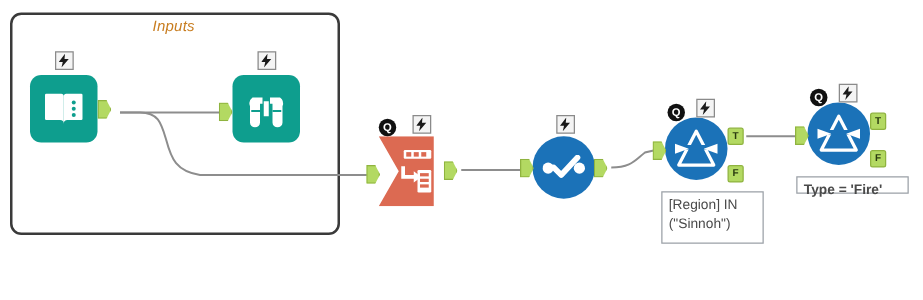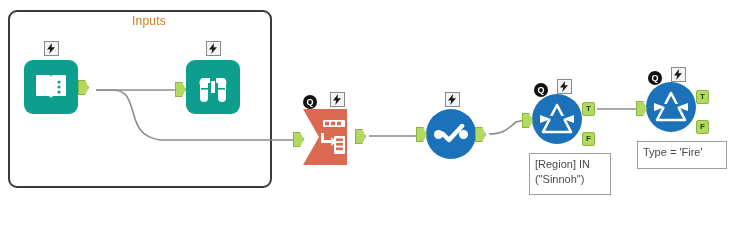--- a/index.html
+++ b/index.html
@@ -130,21 +130,21 @@
     padding: 3px 5px;
     white-space: pre-line;
   }
 </style>
 </head>
 <body>
 
 <div id="canvas">
 
   <div class="tool-container" style="left:8px; top:10px; width:264px; height:178px;"></div>
-  <div class="container-title" style="left:132px; top:14px;">Inputs</div>
+  <div class="container-title" style="left:122px; top:14px;font-style:italic;">Inputs</div>
 
   <svg id="wires" viewBox="0 0 738 206">
 
     <path d="M 96 90 L 122 90 C 134 90 134 90 141 90 L 183 90" stroke="#8d8d8d" stroke-width="1.6" fill="none"></path>
 
     <path d="M 96 90 L 112 90 C 127 90 129 99 133 112 C 137 127 141 137 160 140 L 300 140" stroke="#8d8d8d" stroke-width="1.6" fill="none"></path>
 
     <path d="M 369 136 L 423 136" stroke="#8d8d8d" stroke-width="1.6" fill="none"></path>
 
     <path d="M 489 134 C 505 134 508 128 516 122 L 529 119" stroke="#8d8d8d" stroke-width="1.6" fill="none"></path>
@@ -266,15 +266,15 @@
       </svg>
     </div>
     <div class="anchor in" style="left:-10px; top:19px;"></div>
     <div class="anchor-label" style="left:50px; top:8px;">T</div>
     <div class="anchor-label" style="left:50px; top:38px;">F</div>
   </div>
 
   <div class="annotation" style="left:529px; top:153px; width:82px; height:42px;">[Region] IN
 ("Sinnoh")</div>
 
-  <div class="annotation" style="left:637px; top:141px; width:90px; height:28px;">Type = 'Fire'</div>
+  <div class="annotation" style="left:637px; top:141px; width:90px; height:14px;font-weight:bold;">Type = 'Fire'</div>
 
 </div>
 
 </body></html>

